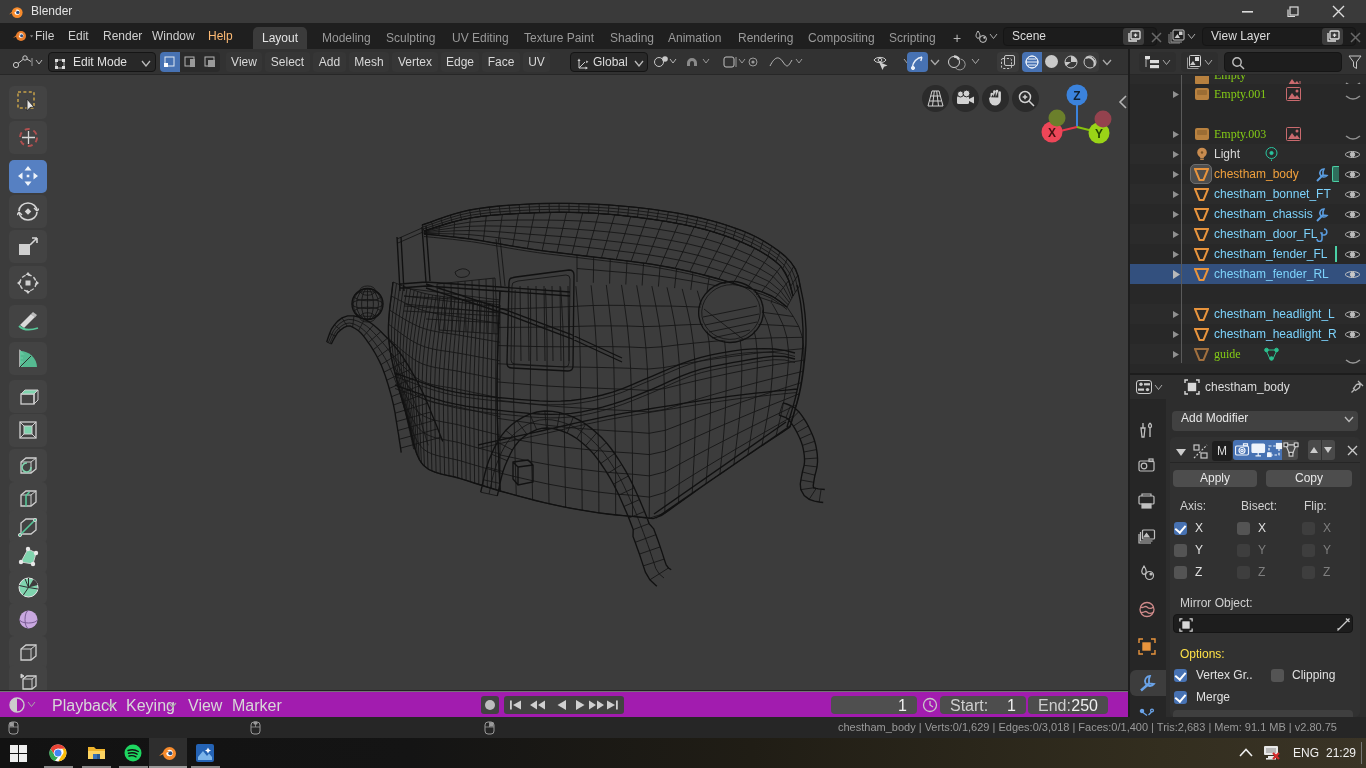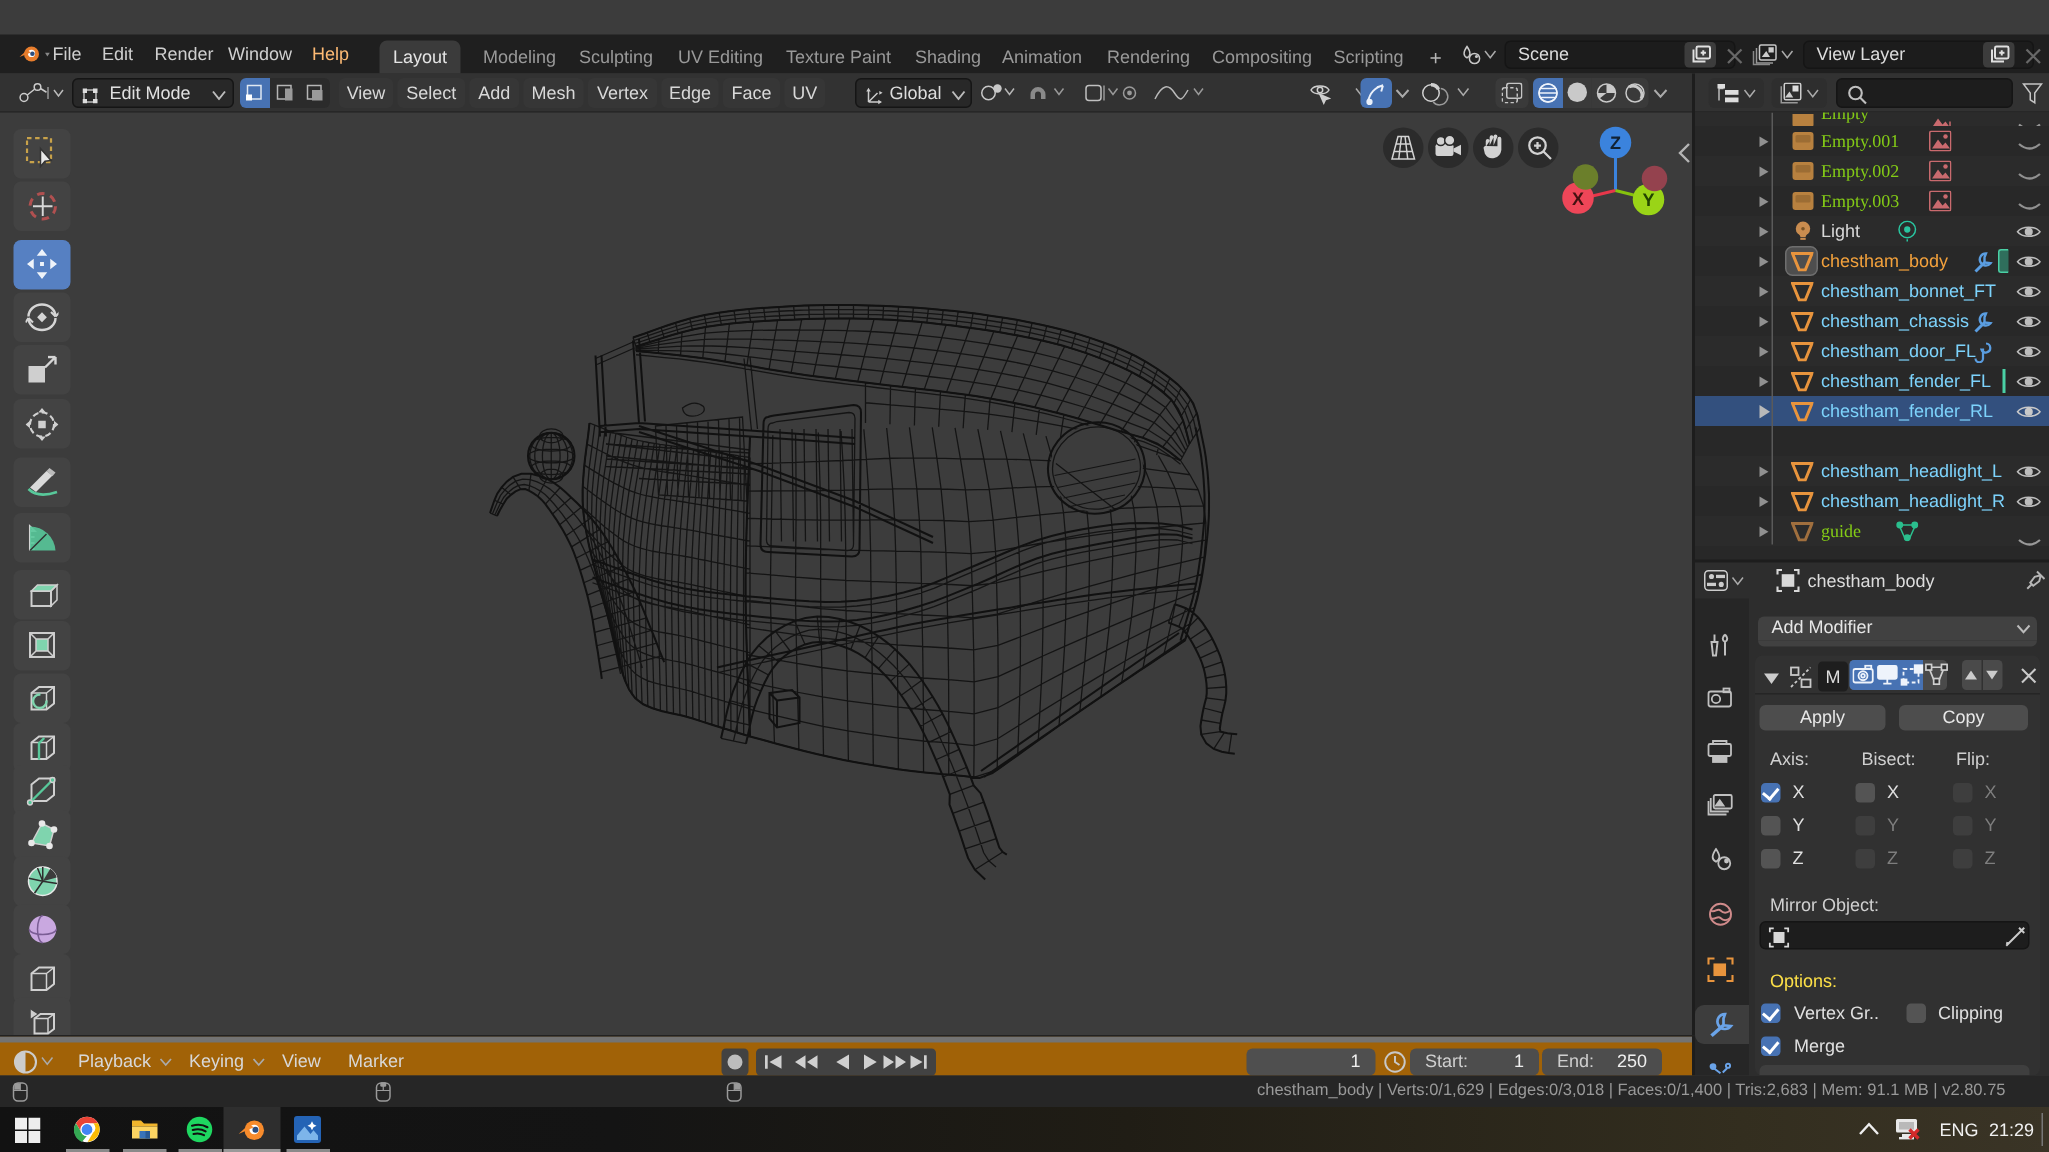--- a/index.html
+++ b/index.html
@@ -23,33 +23,52 @@
 .vbtn{position:absolute;width:27px;height:27px;border-radius:50%;background:rgba(40,40,40,0.85);color:#d6d6d6;text-align:center;line-height:27px;font-size:14px;}
 
 #outliner{left:1130px;top:75px;width:236px;height:300px;background:#282828;overflow:hidden;font-size:12px;color:#c6c6c6;}
 #properties{left:1130px;top:375px;width:236px;height:342px;background:#2d2d2d;font-size:12px;color:#d6d6d6;overflow:hidden;}
 .row{position:absolute;left:0;width:236px;height:20px;line-height:20px;}
 .row .nm{position:absolute;left:84px;top:0;}
 .orange{color:#7dd3fc;}
 .dim{color:#84cc16;font-family:Liberation Serif, serif;}
 .eye{position:absolute;left:214px;top:0px;width:18px;height:20px;}
 
-#timeline{left:0;top:691px;width:1130px;height:26px;background:#a16207;color:#d4d4d4;font-size:12px;border-top:4px solid #737373;}
+#timeline{left:0;top:691px;width:1130px;height:26px;background:#a21caf;color:#d4d4d4;font-size:16px;border-top:1px solid #737373;}
 #statusbar{left:0;top:717px;width:1366px;height:21px;background:#262626;color:#999;font-size:11px;line-height:21px;}
 #taskbar{left:0;top:738px;width:1366px;height:30px;background:linear-gradient(90deg,#121212 0%,#141414 30%,#201d15 55%,#332e1f 85%,#3a3426 100%);}
 .chk{position:absolute;width:13px;height:13px;border-radius:3px;background:#545454;}
 .chk.on{background:#4772b3;}
 .chk.on:after{content:"";position:absolute;left:3px;top:1px;width:5px;height:8px;border:solid #fff;border-width:0 2px 2px 0;transform:rotate(40deg);}
 .fld{position:absolute;background:#1d1d1d;border-radius:4px;border:1px solid #151515;}
 .btn{position:absolute;background:#4d4d4d;border-radius:4px;text-align:center;color:#e8e8e8;}
 .tfld{position:absolute;background:#4d4d4d;border-radius:4px;color:#efefef;}
 </style></head>
 <body>
 <div id="stage">
 
+  <div class="abs" id="titlebar">
+    <svg class="abs" style="left:8px;top:4px" width="16" height="16" viewBox="0 0 16 16">
+        <circle cx="9.2" cy="8.6" r="5.4" fill="#f78b2c"></circle>
+        <circle cx="9.2" cy="8.2" r="2.6" fill="#fff"></circle>
+        <circle cx="9.8" cy="8.4" r="1.7" fill="#2c4d7e"></circle>
+        <path d="M1,10.5 L6.5,5.5 L9,7 Z" fill="#f78b2c"></path>
+      </svg>
+    <span class="abs" style="left:31px;top:4px">Blender</span>
+    <svg class="abs" style="left:1242px;top:11px" width="12" height="2">
+        <rect width="11" height="1.6" fill="#dcdcdc"></rect>
+      </svg>
+    <svg class="abs" style="left:1287px;top:6px" width="12" height="12" fill="none" stroke="#dcdcdc" stroke-width="1.2">
+        <rect x="3" y="1" width="8" height="8"></rect>
+        <path d="M1,3.5 v7 h7"></path>
+      </svg>
+    <svg class="abs" style="left:1332px;top:5px" width="13" height="13">
+        <path d="M1,1 L12,12 M12,1 L1,12" stroke="#dcdcdc" stroke-width="1.4"></path>
+      </svg>
+  </div>
 
   <div class="abs" id="row2">
     <svg class="abs" style="left:10px;top:5px" width="24" height="16" viewBox="0 0 24 16">
         <circle cx="11" cy="8" r="5" fill="#e87d2c"></circle>
         <circle cx="11" cy="7.6" r="2.4" fill="#fff"></circle>
         <circle cx="11.6" cy="7.8" r="1.5" fill="#2c4d7e"></circle>
         <path d="M3,10 L8,5.4 L10.6,7 Z" fill="#e87d2c"></path>
         <path d="M19,7 l4,0 -2,3 z" fill="#888" transform="scale(0.8) translate(6,2)"></path>
       </svg>
     <span class="menu" style="left:35px;color:#cfcfcf">File</span>
@@ -473,38 +492,20 @@
     </div>
     <div class="row" style="top:9px;background:#282828;">
       <svg class="abs" style="left:42px;top:6px" width="8" height="9">
           <path d="M1,1 L7,4.5 L1,8 Z" fill="#909090"></path>
         </svg>
       <svg class="abs" style="left:64px;top:3px" width="16" height="14">
           <rect x="1" y="1" width="14" height="12" rx="2" fill="#b8813f"></rect>
           <rect x="3" y="3" width="10" height="5" rx="1" fill="#9c6d34"></rect>
         </svg>
       <span class="nm dim">Empty.001</span>
-      <svg class="abs" style="left:156px;top:3px" width="15" height="14">
-          <rect x="0.5" y="0.5" width="14" height="13" rx="1" fill="none" stroke="#c96a6e"></rect>
-          <path d="M2,12 l4,-6 3,4 2,-2 3,4 Z" fill="#c96a6e"></path>
-          <circle cx="11" cy="4" r="1.5" fill="#c96a6e"></circle>
-        </svg>
-      <svg class="eye" style="top:6px" width="18" height="14">
-          <path d="M2,6 q7,6 14,0" stroke="#909090" fill="none" stroke-width="1.5"></path>
-        </svg>
-    </div>
-    <div class="row" style="top:29px;background:#2b2b2b;">
-      <svg class="abs" style="left:42px;top:6px" width="8" height="9">
-          <path d="M1,1 L7,4.5 L1,8 Z" fill="#909090"></path>
-        </svg>
-      <svg class="abs" style="left:64px;top:3px" width="16" height="14">
-          <rect x="1" y="1" width="14" height="12" rx="2" fill="#b8813f"></rect>
-          <rect x="3" y="3" width="10" height="5" rx="1" fill="#9c6d34"></rect>
-        </svg>
-      <span class="nm dim">Empty.002</span>
       <svg class="abs" style="left:156px;top:3px" width="15" height="14">
           <rect x="0.5" y="0.5" width="14" height="13" rx="1" fill="none" stroke="#c96a6e"></rect>
           <path d="M2,12 l4,-6 3,4 2,-2 3,4 Z" fill="#c96a6e"></path>
           <circle cx="11" cy="4" r="1.5" fill="#c96a6e"></circle>
         </svg>
       <svg class="eye" style="top:6px" width="18" height="14">
           <path d="M2,6 q7,6 14,0" stroke="#909090" fill="none" stroke-width="1.5"></path>
         </svg>
     </div>
     <div class="row" style="top:49px;background:#282828;">

